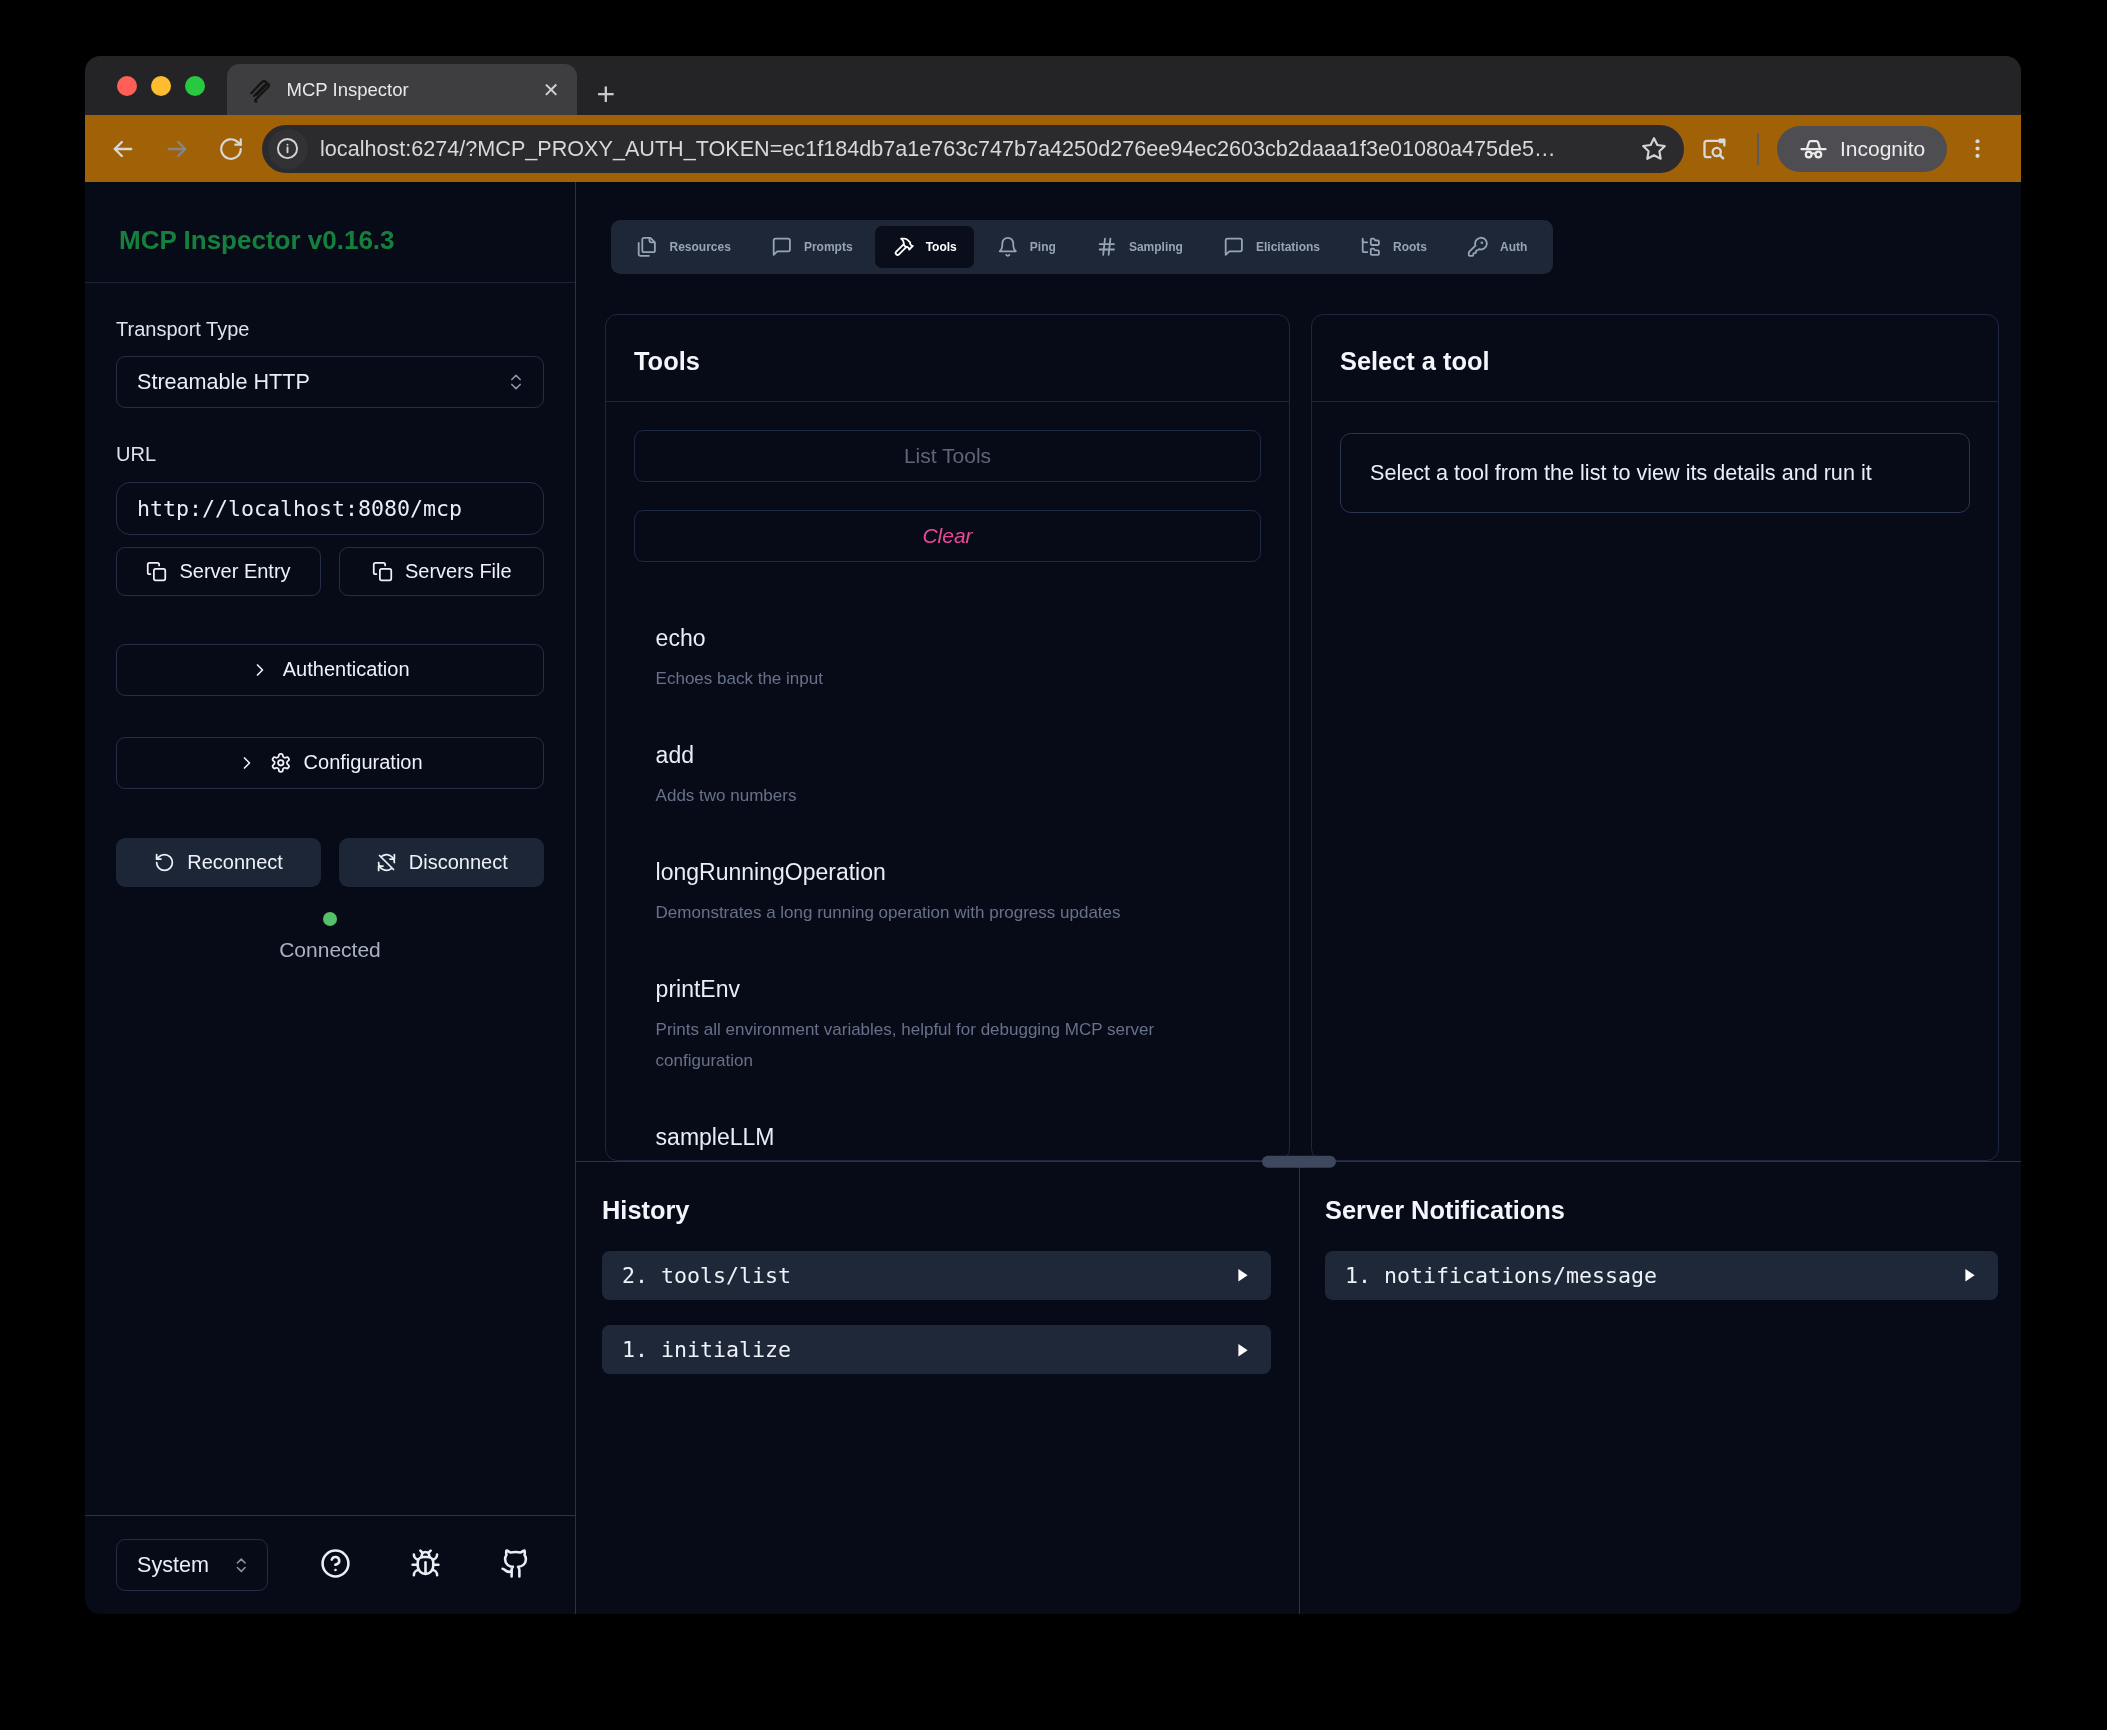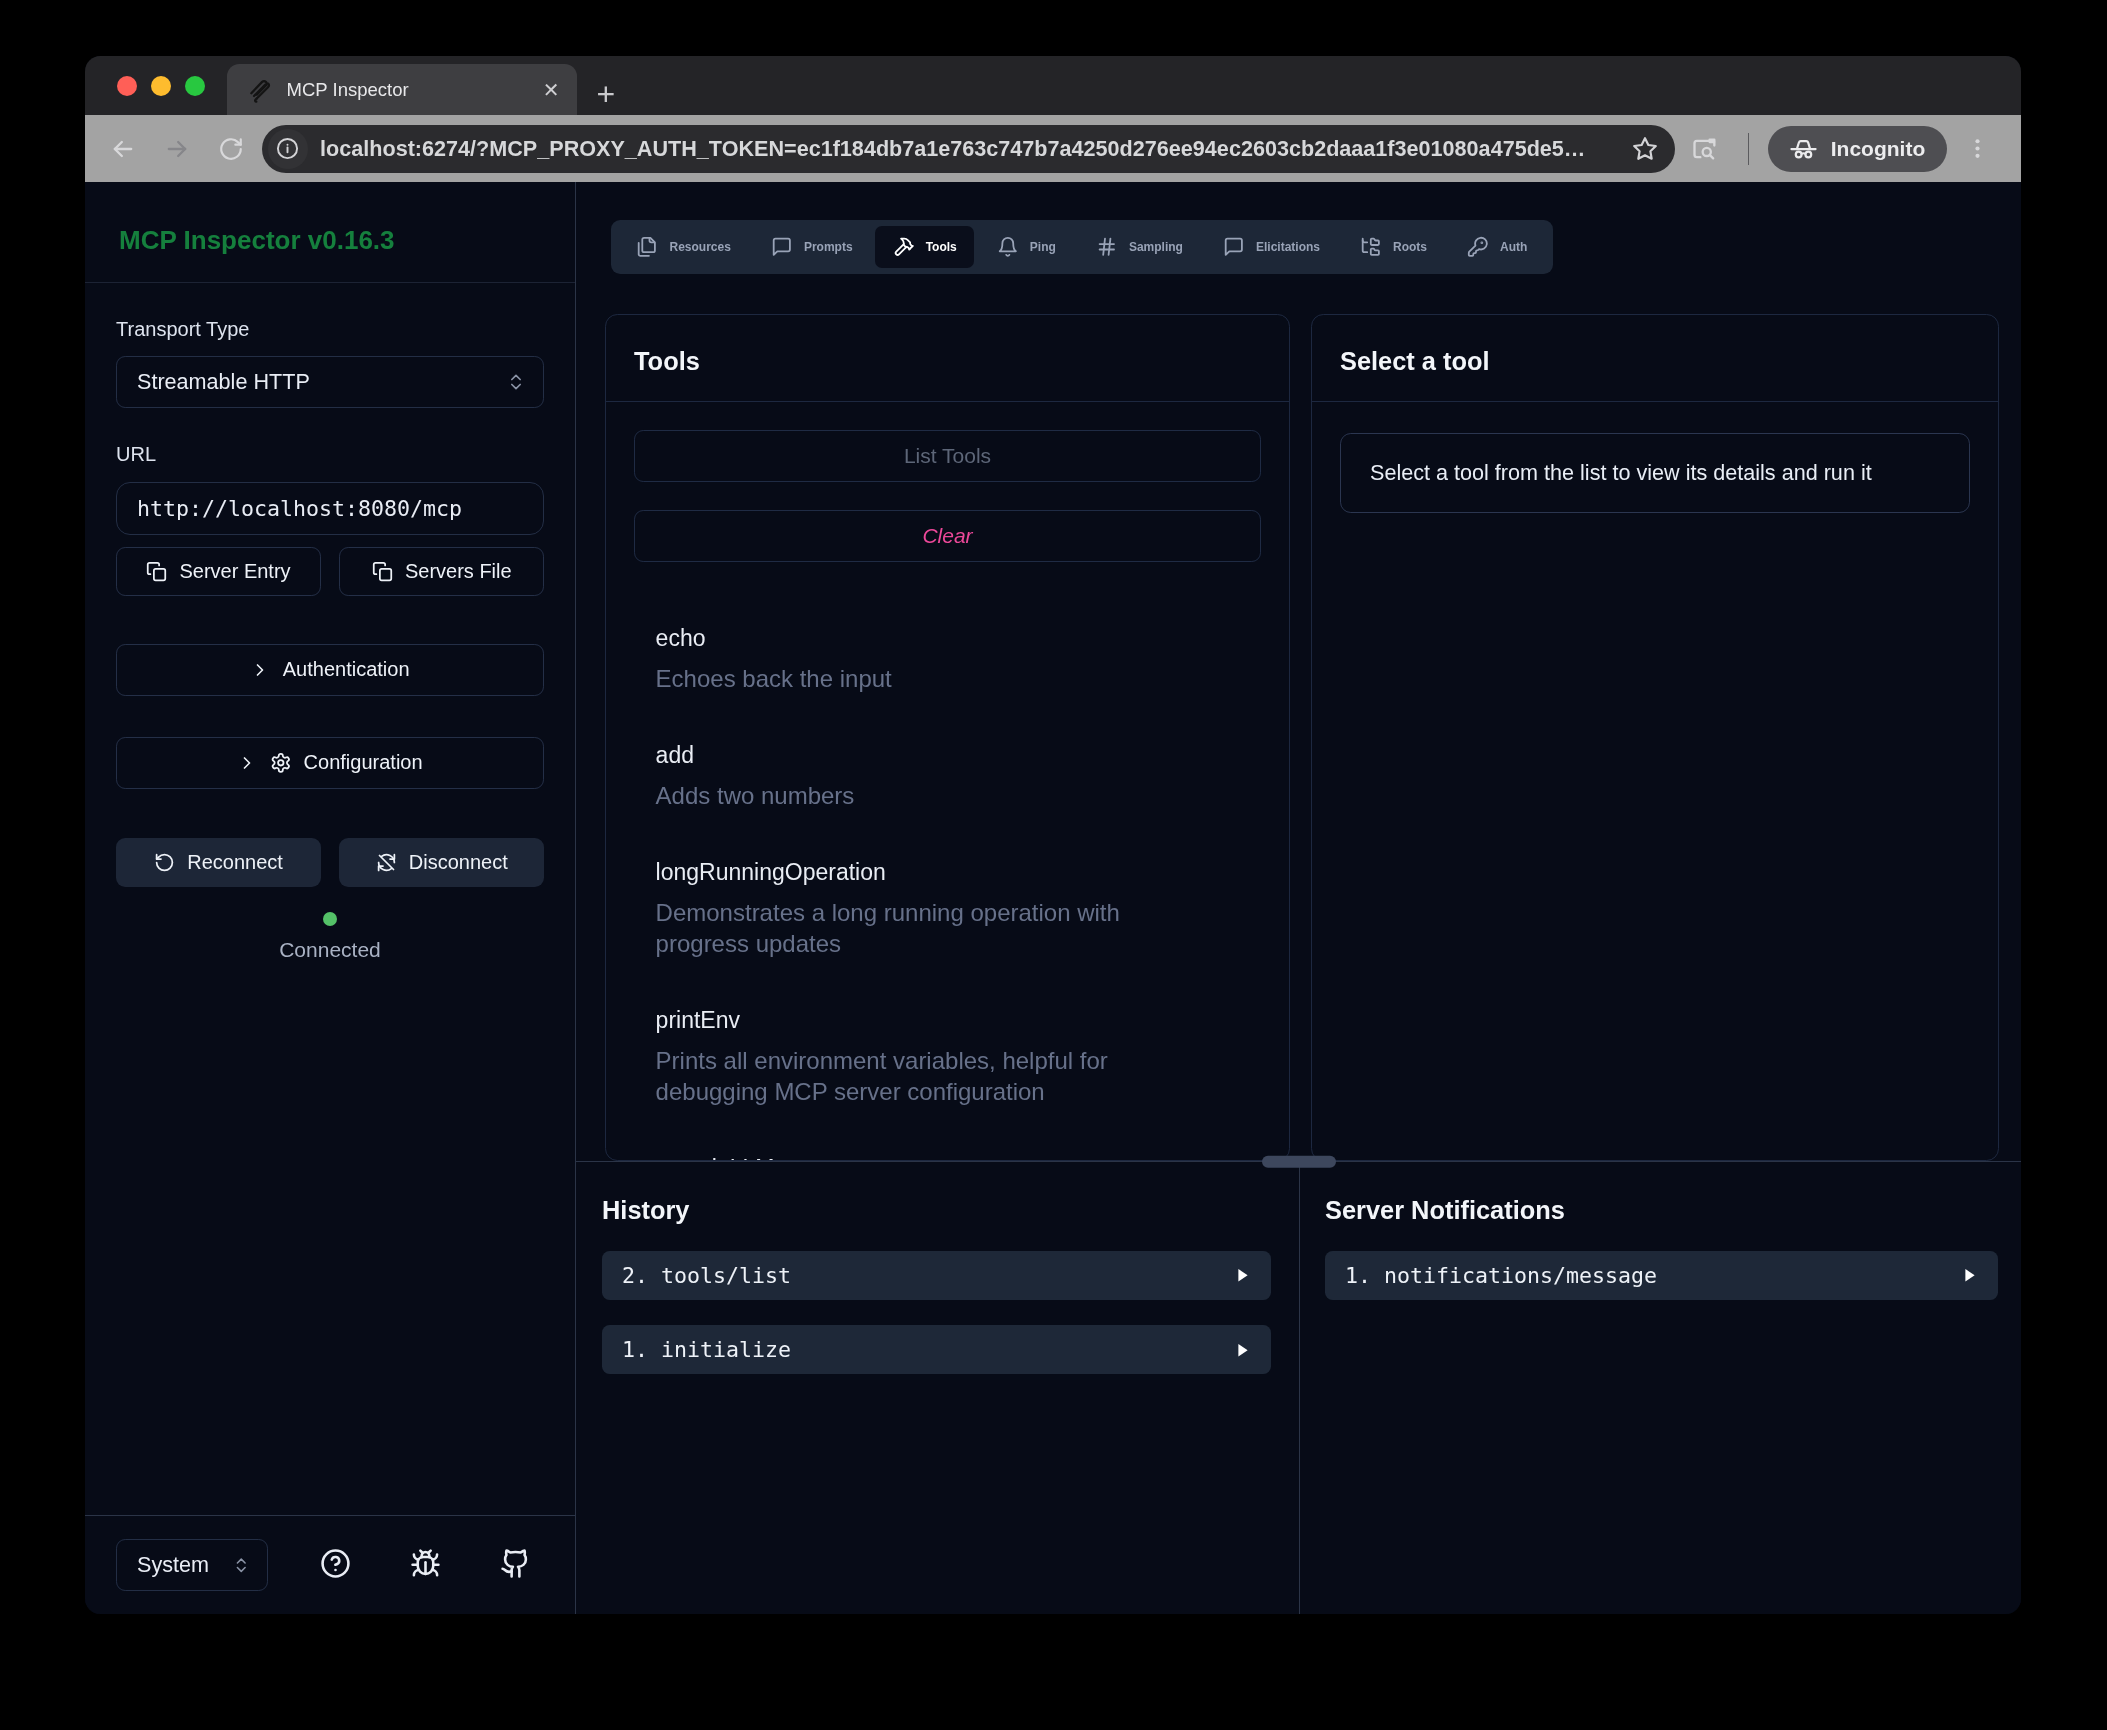--- a/index.html
+++ b/index.html
@@ -13,21 +13,21 @@
   .tabstrip { height:59px; background:#242427; display:flex; align-items:flex-end; flex:none; }
   .traffic { display:flex; gap:14px; align-items:center; padding:0 21.6px 0 32px; height:59px; }
   .traffic span { width:20px; height:20px; border-radius:50%; display:block; }
   .tab { width:350px; height:51px; background:#3e3e41; border-radius:12.3px 12.3px 0 0;
          display:flex; align-items:center; padding:0 17px 0 20px; gap:14px; }
   .tab-title { color:#e8e8ea; font-size:18.5px; flex:1; white-space:nowrap; overflow:hidden; }
   .tab-close { color:#cfcfd2; font-size:20px; line-height:1; cursor:default; }
   .newtab { color:#c9c9cc; font-size:32px; font-weight:300; padding:0 0 4.6px 20px; line-height:1; }
   .mcp-logo { width:26px; height:26px; flex:none; }
 
-  .toolbar { height:67px; background:#a3a3a3; display:flex; align-items:center; padding:0 20px 0 14px; gap:6.2px; flex:none;font-weight:bold; }
+  .toolbar { height:67px; background:#a16207; display:flex; align-items:center; padding:0 20px 0 14px; gap:6.2px; flex:none; }
   .navbtn { width:48px; height:48px; border-radius:50%; display:flex; align-items:center; justify-content:center; color:#d8d8da; flex:none; }
   .navbtn.disabled { color:#86868a; }
   .urlpill { flex:1; height:48px; border-radius:24px; background:#2b2b2e; display:flex; align-items:center; padding:0 17px 0 6.2px; gap:12.3px; min-width:0; }
   .info-circle { width:40px; height:40px; border-radius:50%; background:#323235; display:flex; align-items:center; justify-content:center; color:#d3d3d6; flex:none; }
   .urltext { color:#d7d8da; font-size:21.6px; white-space:nowrap; overflow:hidden; flex:1; }
   .chrome-ico { color:#d3d3d6; }
   .sep { width:1.5px; height:32px; background:#5b5b5e; margin:0 12.3px; flex:none; }
   .incog { height:46px; border-radius:23px; background:#4e4e52; display:flex; align-items:center; gap:12.3px; padding:0 21.6px; color:#ececee; font-size:21px; flex:none; }
 
   
@@ -69,21 +69,21 @@
   .panel-head { padding:32px 28px 25px; border-bottom:1.5px solid #1d2840; color:#f3f6fa; font-size:25.4px; font-weight:600; }
   .panel-body { padding:28px; overflow:hidden; }
   .wbtn { width:100%; height:52px; border:1.5px solid #1f2b44; border-radius:9.2px; background:transparent;
           font-size:21px; display:flex; align-items:center; justify-content:center; }
   .wbtn.disabled { color:#5d6678; }
   .wbtn.normal { color:#ec4899;font-style:italic; }
   .toollist { padding:18.5px 0 0 21.6px; }
   .toolitem { margin-top:48px; }
   .toolitem:first-child { margin-top:45px; }
   .toolname { color:#e9edf4; font-size:23px; }
-  .tooldesc { color:#67718a; font-size:24px; line-height:31px; margin-top:10.8px; max-width:539px; }
+  .tooldesc { color:#67718a; font-size:17px; line-height:31px; margin-top:10.8px; max-width:539px; }
   .emptybox { border:1.5px solid #2b3650; border-radius:10.8px; padding:26px 29px; color:#e9eef6; font-size:21.6px; margin-top:3.1px; }
 
   .hsplit { position:relative; height:1.5px; background:#2b3447; flex:none; }
   .handle { position:absolute; left:50%; top:50%; transform:translate(-50%,-50%);
             width:74px; height:12.3px; border-radius:6.2px; background:#3d475d; }
 
   .bottom { flex:1; display:flex; min-height:0; }
   .bpane { padding:34px 28px 0 26px; }
   .bpane.history { width:724px; flex:none; border-right:1.5px solid #2b3447; }
   .bpane.notifs { flex:1; padding-left:25px; padding-right:23px; }

